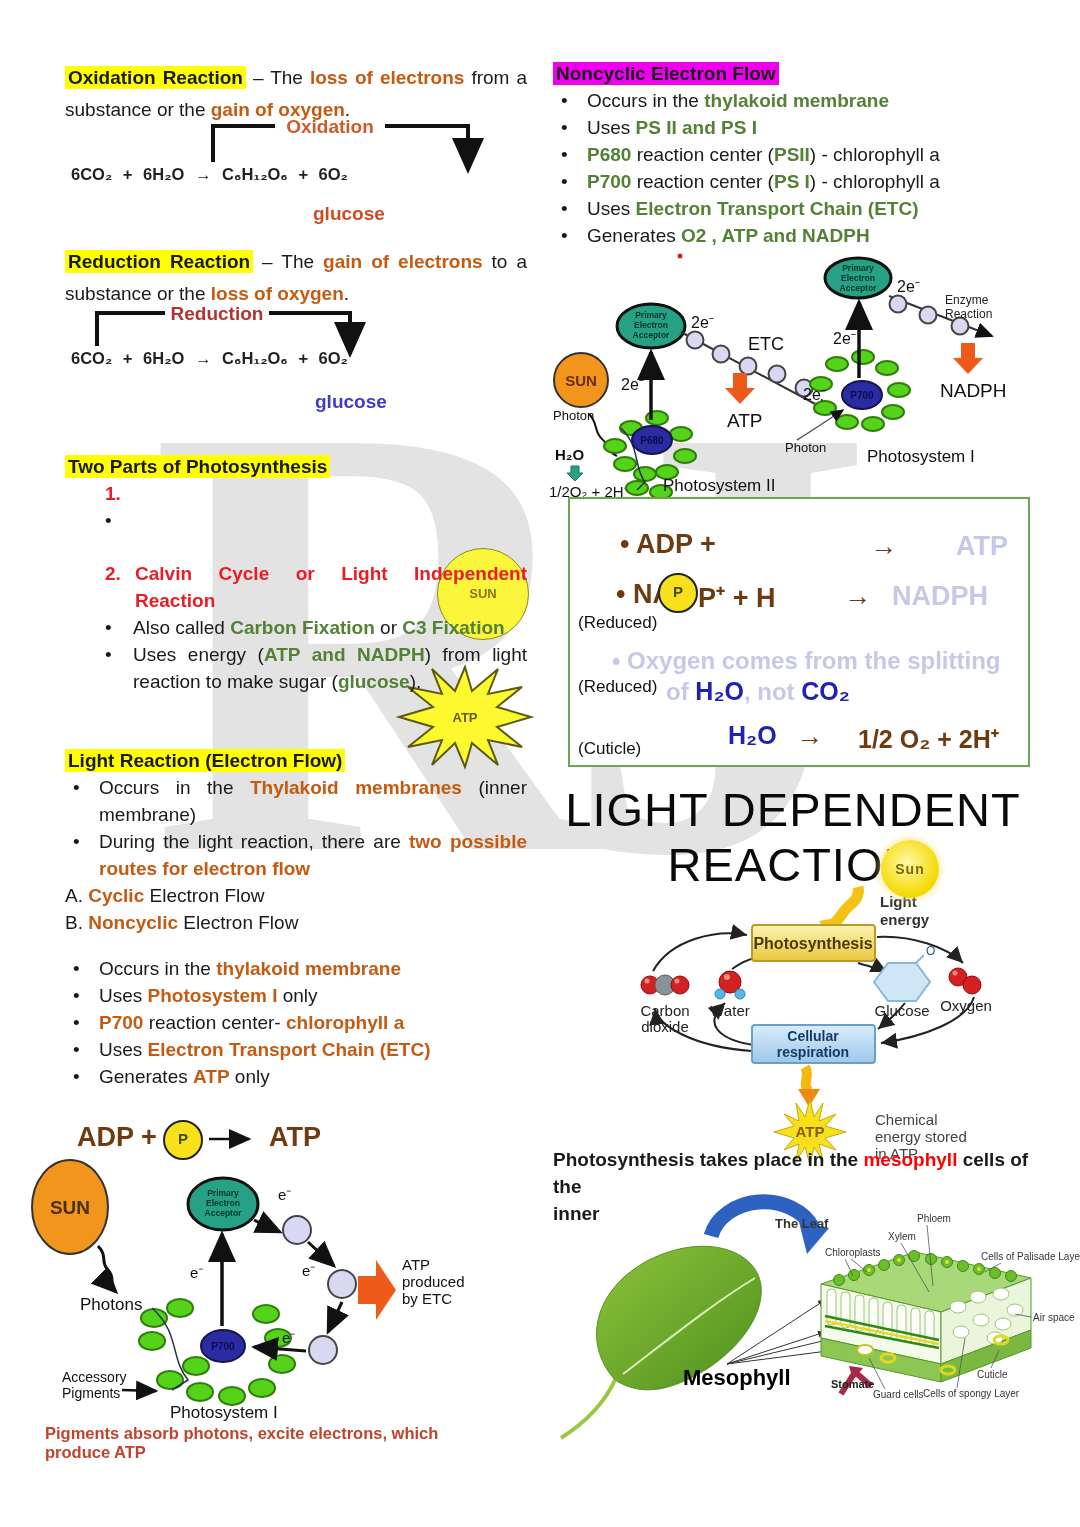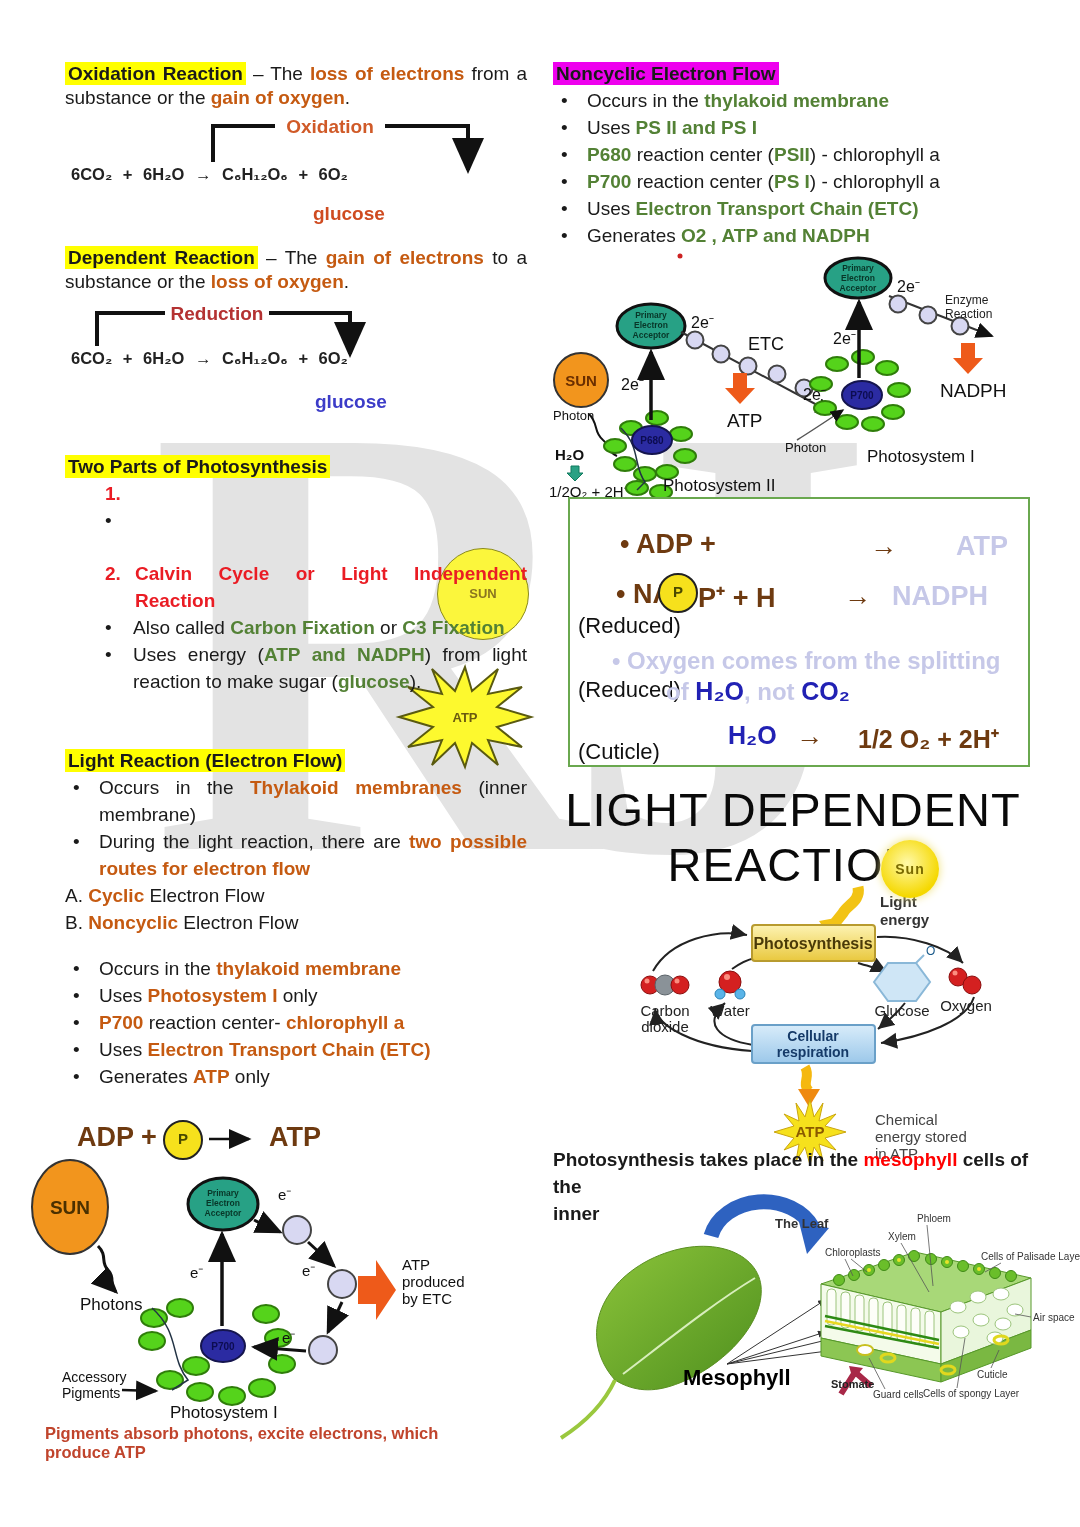--- a/index.html
+++ b/index.html
@@ -2,21 +2,21 @@
 <html><head>
 <meta charset="utf-8">
 <style>
   html,body{margin:0;padding:0;background:#fff}
   .pg{position:relative;width:1080px;height:1527px;background:#fff;overflow:hidden;
       font-family:"Liberation Sans",sans-serif;color:#1a1a1a}
   .abs{position:absolute}
   .wm{position:absolute;left:150px;top:330px;z-index:0;font-family:"Liberation Serif",serif;
       font-weight:bold;font-size:620px;line-height:1;color:#e3e3e3;letter-spacing:-34px;user-select:none}
   .z1{z-index:1}.z2{z-index:2}
-  .para{position:absolute;left:65px;width:462px;text-align:justify;font-size:19px;line-height:24px;z-index:2}
+  .para{position:absolute;left:65px;width:462px;text-align:justify;font-size:19px;line-height:32px;z-index:2}
   .sec{position:absolute;left:65px;width:462px;font-size:19px;line-height:27px;z-index:2}
   .rsec{left:553px;width:486px}
   .hl-y{background:#ffff00;font-weight:bold;padding:1px 3px}
   .hl-m{background:#ee00ee;font-weight:bold;padding:1px 3px}
   .o{color:#c55a11;font-weight:bold}
   .g{color:#538135;font-weight:bold}
   .rd{color:#ea1c24;font-weight:bold}
   .bold{font-weight:bold}
   .brow{display:flex}
   .dot{flex:none;width:26px;padding-left:8px}
@@ -44,21 +44,21 @@
   .grn{fill:#55d31b;stroke:#2f7d0a;stroke-width:2}
   .lav{fill:#d8d8f2;stroke:#444;stroke-width:2}
   .oarr{fill:#ee5a1a}
   .sunbig{position:absolute;left:437px;top:548px;width:90px;height:90px;border-radius:50%;
       background:#fbf63c;border:1.5px solid #8a8a20;text-align:center;line-height:90px;
       font-size:13px;font-weight:bold;color:#8a7520;z-index:1}
   .box{position:absolute;left:568px;top:497px;width:458px;height:266px;border:2px solid #6aa84f;background:#fff;z-index:2}
   .brown{color:#6e3a10;font-weight:bold;font-size:27px}
   .lavt{color:#c6c8e8;font-weight:bold;font-size:24px}
   .bluet{color:#2121b4;font-weight:bold;font-size:25px}
-  .state{font-size:22px;color:#111}
+  .state{font-size:17px;color:#111}
   .pcircle{position:absolute;width:36px;height:36px;border-radius:50%;background:#f6e11c;border:2px solid #222;
       text-align:center;line-height:34px;font-size:15px;font-weight:bold;color:#4a4a00}
   .bigtitle{position:absolute;left:553px;top:782px;width:480px;text-align:center;font-size:47px;
       line-height:55px;color:#0a0a0a;z-index:2;letter-spacing:1px}
   .tsun{position:absolute;left:328px;top:58px;width:58px;height:58px;border-radius:50%;
       background:radial-gradient(circle at 45% 40%,#fff9a8,#f5d800 70%);box-shadow:0 0 10px #f0e27a;
       text-align:center;line-height:58px;font-size:14px;font-weight:bold;color:#7a6a00}
   .meso{position:absolute;left:553px;top:1146px;width:486px;font-size:19px;font-weight:bold;line-height:27px;z-index:2}
   .adprow{position:absolute;left:65px;top:1118px;width:320px;height:46px;z-index:2}
   .leaflab{font-size:10px;fill:#333}
@@ -81,21 +81,21 @@
         </marker>
       </defs>
     <path d="M148,52 L148,16 L210,16" fill="none" stroke="#111" stroke-width="4"></path>
     <path d="M320,16 L403,16 L403,60" fill="none" stroke="#111" stroke-width="4" marker-end="url(#ahA)"></path>
     <text x="265" y="23" class="oxl" text-anchor="middle">Oxidation</text>
     <text x="6" y="70" class="eq">6CO₂ + 6H₂O → C₆H₁₂O₆ + 6O₂</text>
     <text x="248" y="110" class="glu-o">glucose</text>
   </svg>
 
   <div class="para" style="top:246px">
-    <span class="hl-y">Dependent Reaction</span><span> – The </span><span class="o">gain of electrons</span><span> to a substance or the </span><span class="o">loss of oxygen</span><span>.</span>
+    <span class="hl-y">Reduction Reaction</span><span> – The </span><span class="o">gain of electrons</span><span> to a substance or the </span><span class="o">loss of oxygen</span><span>.</span>
   </div>
 
   <svg class="z2" style="left:65px;top:296px" width="462" height="128">
     <defs>
         <marker id="ahB" markerWidth="10" markerHeight="9" refX="8" refY="4" orient="auto">
           <path d="M0,0 L9,4 L0,8 Z" fill="#111"></path>
         </marker>
       </defs>
     <path d="M32,50 L32,17 L100,17" fill="none" stroke="#111" stroke-width="4"></path>
     <path d="M204,17 L285,17 L285,58" fill="none" stroke="#111" stroke-width="4" marker-end="url(#ahB)"></path>

